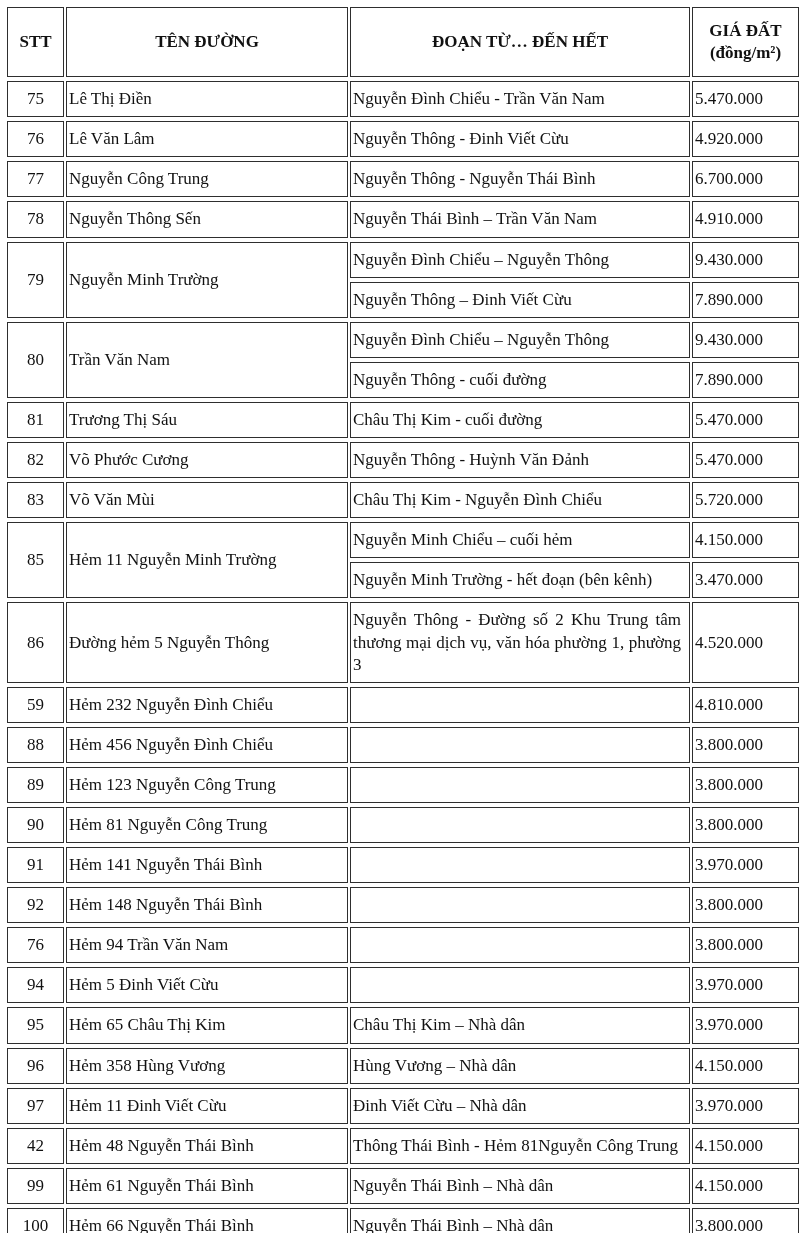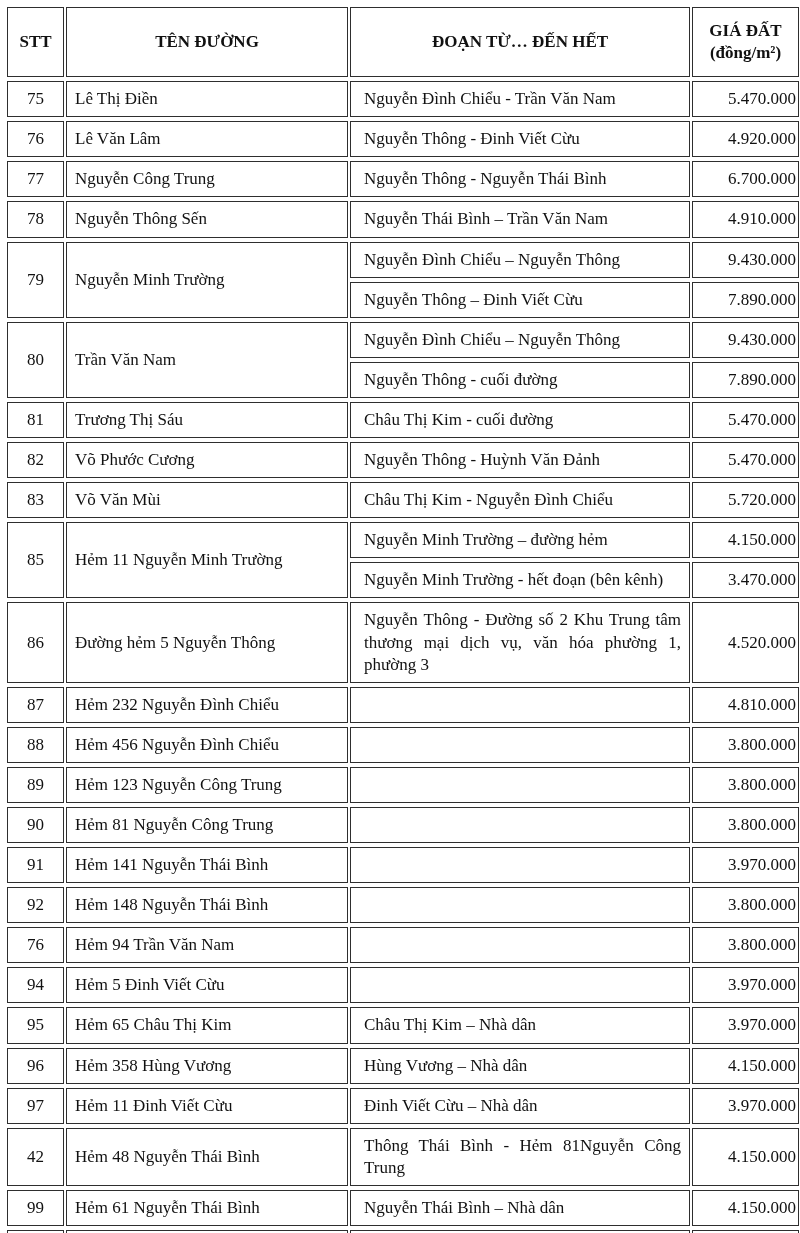--- a/index.html
+++ b/index.html
@@ -43,28 +43,28 @@
     line-height: 1.25;
     margin-left: 10px;
   }
   td.stt-cell {
     text-align: center;
     padding: 6px 6px;
     margin-top: 44px;
   }
   td.street-cell {
     text-align: left;
-    padding: 6px 6px 6px 8px;
+    padding: 6px 6px 6px 2px;
   }
   td.route-cell {
     text-align: justify;
-    padding: 6px 8px 6px 13px;
+    padding: 6px 8px 6px 2px;
   }
   td.price-cell {
-    text-align: right;
+    text-align: left;
     padding: 6px 2px;
   }
   col.c-stt    { width: 57px;  }
   col.c-street { width: 282px; }
   col.c-route  { width: 340px; }
   col.c-price  { width: 107px; }
 </style>
 </head>
 <body>
 
@@ -145,35 +145,35 @@
         </tr>
         <tr>
           <td class="stt-cell">83</td>
           <td class="street-cell">Võ Văn Mùi</td>
           <td class="route-cell">Châu Thị Kim - Nguyễn Đình Chiểu</td>
           <td class="price-cell">5.720.000</td>
         </tr>
         <tr>
           <td class="stt-cell" rowspan="2">85</td>
           <td class="street-cell" rowspan="2">Hẻm 11 Nguyễn Minh Trường</td>
-          <td class="route-cell">Nguyễn Minh Trường – đường hẻm</td>
+          <td class="route-cell">Nguyễn Minh Chiểu – cuối hẻm</td>
           <td class="price-cell">4.150.000</td>
         </tr>
         <tr>
           <td class="route-cell">Nguyễn Minh Trường - hết đoạn (bên kênh)</td>
           <td class="price-cell">3.470.000</td>
         </tr>
         <tr>
           <td class="stt-cell">86</td>
           <td class="street-cell">Đường hẻm 5 Nguyễn Thông</td>
           <td class="route-cell">Nguyễn Thông - Đường số 2 Khu Trung tâm thương mại dịch vụ, văn hóa phường 1, phường 3</td>
           <td class="price-cell">4.520.000</td>
         </tr>
         <tr>
-          <td class="stt-cell">87</td>
+          <td class="stt-cell">59</td>
           <td class="street-cell">Hẻm 232 Nguyễn Đình Chiểu</td>
           <td class="route-cell"></td>
           <td class="price-cell">4.810.000</td>
         </tr>
         <tr>
           <td class="stt-cell">88</td>
           <td class="street-cell">Hẻm 456 Nguyễn Đình Chiểu</td>
           <td class="route-cell"></td>
           <td class="price-cell">3.800.000</td>
         </tr>

